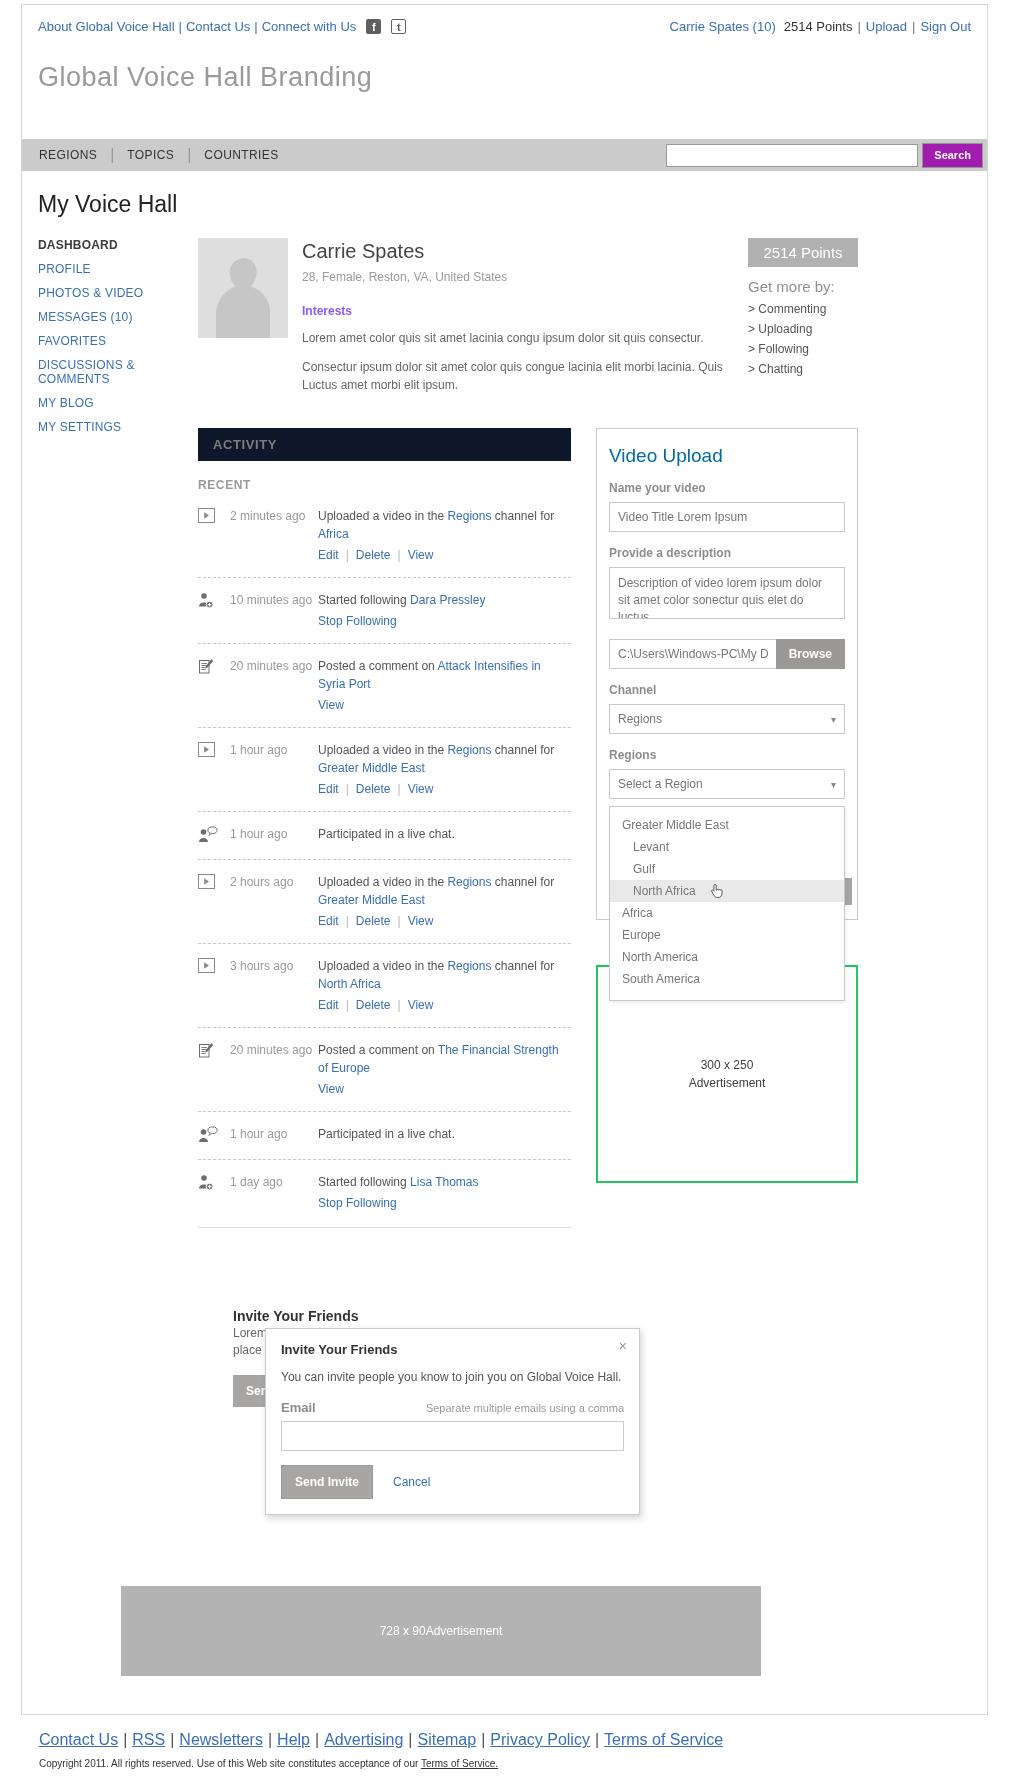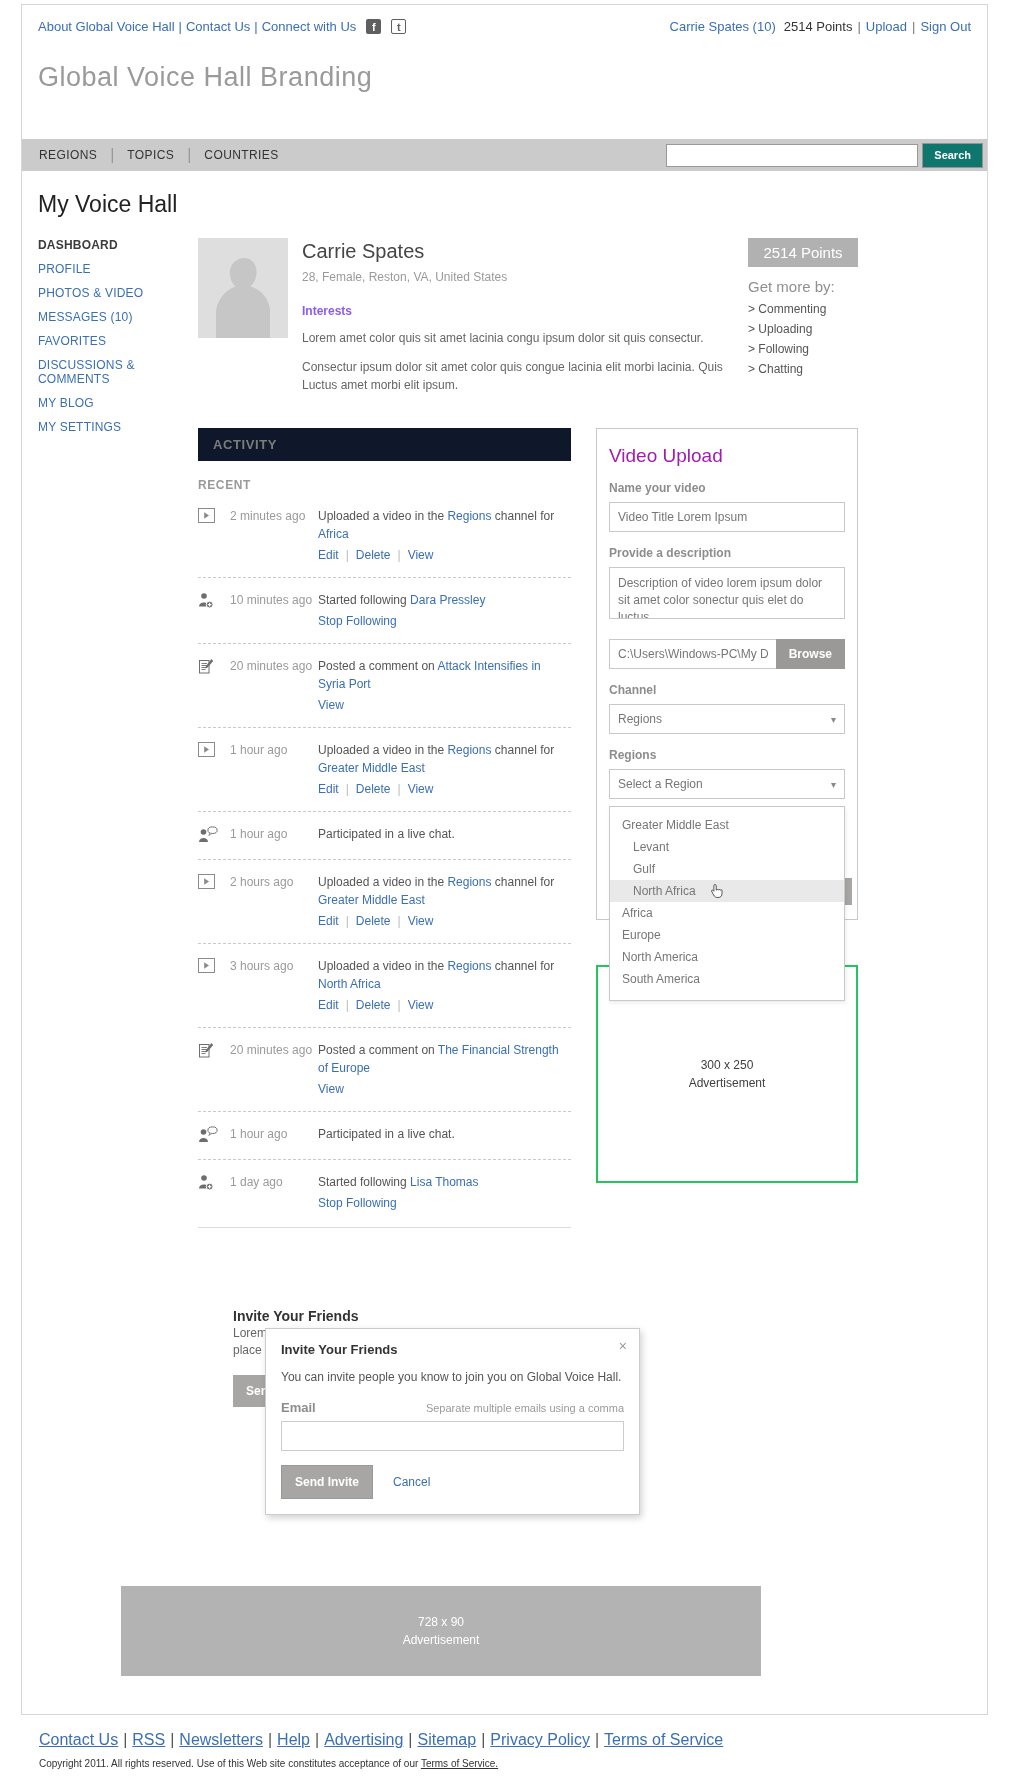--- a/index.html
+++ b/index.html
@@ -22,21 +22,21 @@
 
   .branding { padding:22px 16px 46px; font-size:27px; color:#9a9a9a; letter-spacing:.5px; }
 
   
   .navbar { background:#cbcbcb; display:flex; align-items:center; height:32px; padding:0 4px 0 4px; }
   .navbar-items { display:flex; align-items:center; }
   .nav-item { color:#333; font-size:12px; padding:0 13px; letter-spacing:.4px; }
   .nav-sep { color:#9a9a9a; }
   .searchbar { margin-left:auto; display:flex; align-items:center; gap:4px; }
   .search-input { width:252px; height:23px; border:1px solid #999; padding:2px 6px; font-size:12px; }
-  .search-btn { background:#0f766e; color:#fff; border:1px solid #969393; height:25px; padding:0 11px; font-size:11px; font-weight:bold; font-family:"Liberation Sans", sans-serif; }
+  .search-btn { background:#a21caf; color:#fff; border:1px solid #969393; height:25px; padding:0 11px; font-size:11px; font-weight:bold; font-family:"Liberation Sans", sans-serif; }
 
   .content { padding:12px 16px 0; }
   .page-title { font-size:23px; color:#222; margin:8px 0 20px; }
 
   .layout { display:flex; }
   .sidebar { width:160px; flex-shrink:0; display:flex; flex-direction:column; }
   .sidebar-item { font-size:12px; color:#3a6fb5; margin-bottom:10px; letter-spacing:.2px; }
   .sidebar-item.active { color:#3c3c3c; font-weight:bold; }
 
   .main { width:660px; }
@@ -63,21 +63,21 @@
   .act-icon { width:32px; flex-shrink:0; padding-top:1px; }
   .act-time { width:88px; flex-shrink:0; color:#9a9a9a; font-size:12px; line-height:1.5; }
   .act-body { flex:1; font-size:12px; color:#555; line-height:1.5; }
   .act-actions { margin-top:3px; }
   .act-sep { color:#bbb; margin:0 7px; }
   .dashed { border-top:1px dashed #c9c9c9; margin:13px 0; }
   .activity-end { border-bottom:1px solid #dcdcdc; margin-top:15px; }
 
   .right-col { width:262px; }
   .panel { border:1px solid #c9c9c9; padding:13px 12px 120px; position:relative; }
-  .panel-title { font-size:19px; color:#a21caf; margin:3px 0 2px; }
+  .panel-title { font-size:19px; color:#0369a1; margin:3px 0 2px; }
   .field-label { font-size:12px; font-weight:bold; color:#8d8d8d; margin:14px 0 7px; }
   .text-input { width:100%; border:1px solid #c9c9c9; padding:7px 8px; font-size:12px; color:#777; font-family:"Liberation Sans", sans-serif; }
   .desc { height:52px; resize:none; line-height:1.4; }
   .file-row { display:flex; margin-top:16px; }
   .file-input { flex:1; min-width:0; border:1px solid #c9c9c9; border-right:none; padding:7px 8px; font-size:12px; color:#777; font-family:"Liberation Sans", sans-serif; }
   .browse-btn { background:#9b9898; color:#fff; border:none; font-size:12px; font-weight:bold; padding:0 13px; font-family:"Liberation Sans", sans-serif; }
   .select-box { border:1px solid #c9c9c9; padding:7px 8px; font-size:12px; color:#777; display:flex; justify-content:space-between; align-items:center; background:#fff; }
   .chevron { color:#888; font-size:10px; }
   .select-wrap { position:relative; }
   .dropdown { position:absolute; top:calc(100% + 7px); left:0; right:0; background:#fff; border:1px solid #c9c9c9; z-index:30; padding:7px 0 10px; box-shadow:1px 2px 4px rgba(0,0,0,.08); }
@@ -99,21 +99,21 @@
   .modal-close { position:absolute; top:9px; right:12px; color:#999; font-size:14px; cursor:pointer; }
   .modal-body { font-size:12px; color:#555; margin-top:13px; }
   .email-row { display:flex; justify-content:space-between; align-items:baseline; margin-top:16px; }
   .email-label { font-size:13px; font-weight:bold; color:#8d8d8d; }
   .email-hint { font-size:11px; color:#9a9a9a; }
   .email-input { width:100%; height:30px; border:1px solid #ccc; margin-top:6px; padding:0 8px; font-size:12px; font-family:"Liberation Sans", sans-serif; }
   .modal-actions { margin-top:14px; display:flex; align-items:center; gap:20px; }
   .send-btn { background:#a8a5a5; color:#fff; border:1px solid #9b9898; font-size:12px; font-weight:bold; padding:9px 13px; font-family:"Liberation Sans", sans-serif; }
   .cancel { font-size:12px; }
 
-  .banner { margin:78px 0 38px 83px; width:640px; height:90px; background:#b3b3b3; color:#fff; display:flex; flex-direction:column; align-items:center; justify-content:center; font-size:12px; line-height:1.5; }
+  .banner { margin:78px 0 38px 83px; width:640px; height:90px; background:#b3b3b3; color:#fff; display:flex; flex-direction:row; align-items:center; justify-content:center; font-size:12px; line-height:1.5; }
 
   
   .footer { width:967px; margin:0 auto; padding:16px 0 30px 18px; }
   .footer-links { font-size:16px; }
   .flink { color:#3a6fb5; text-decoration:underline; margin-right:5px; }
   .foot-sep { color:#555; margin-right:5px; }
   .copyright { font-size:10px; color:#333; margin-top:9px; }
   .copy-link { color:#333; text-decoration:underline; }
 </style>
 </head>

